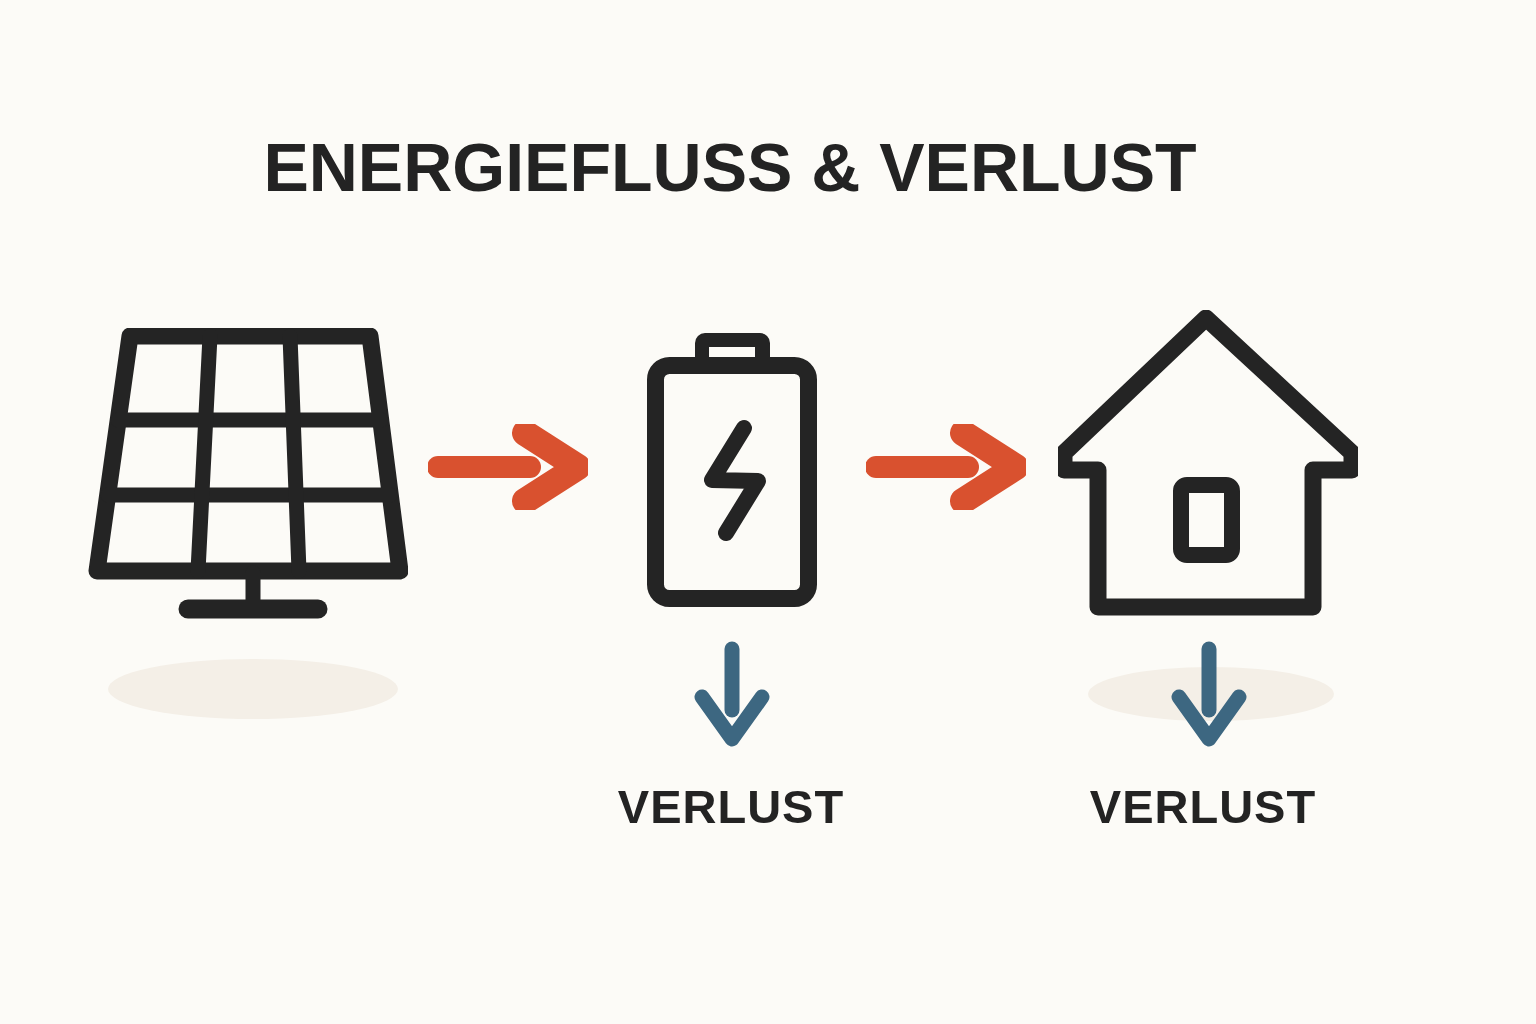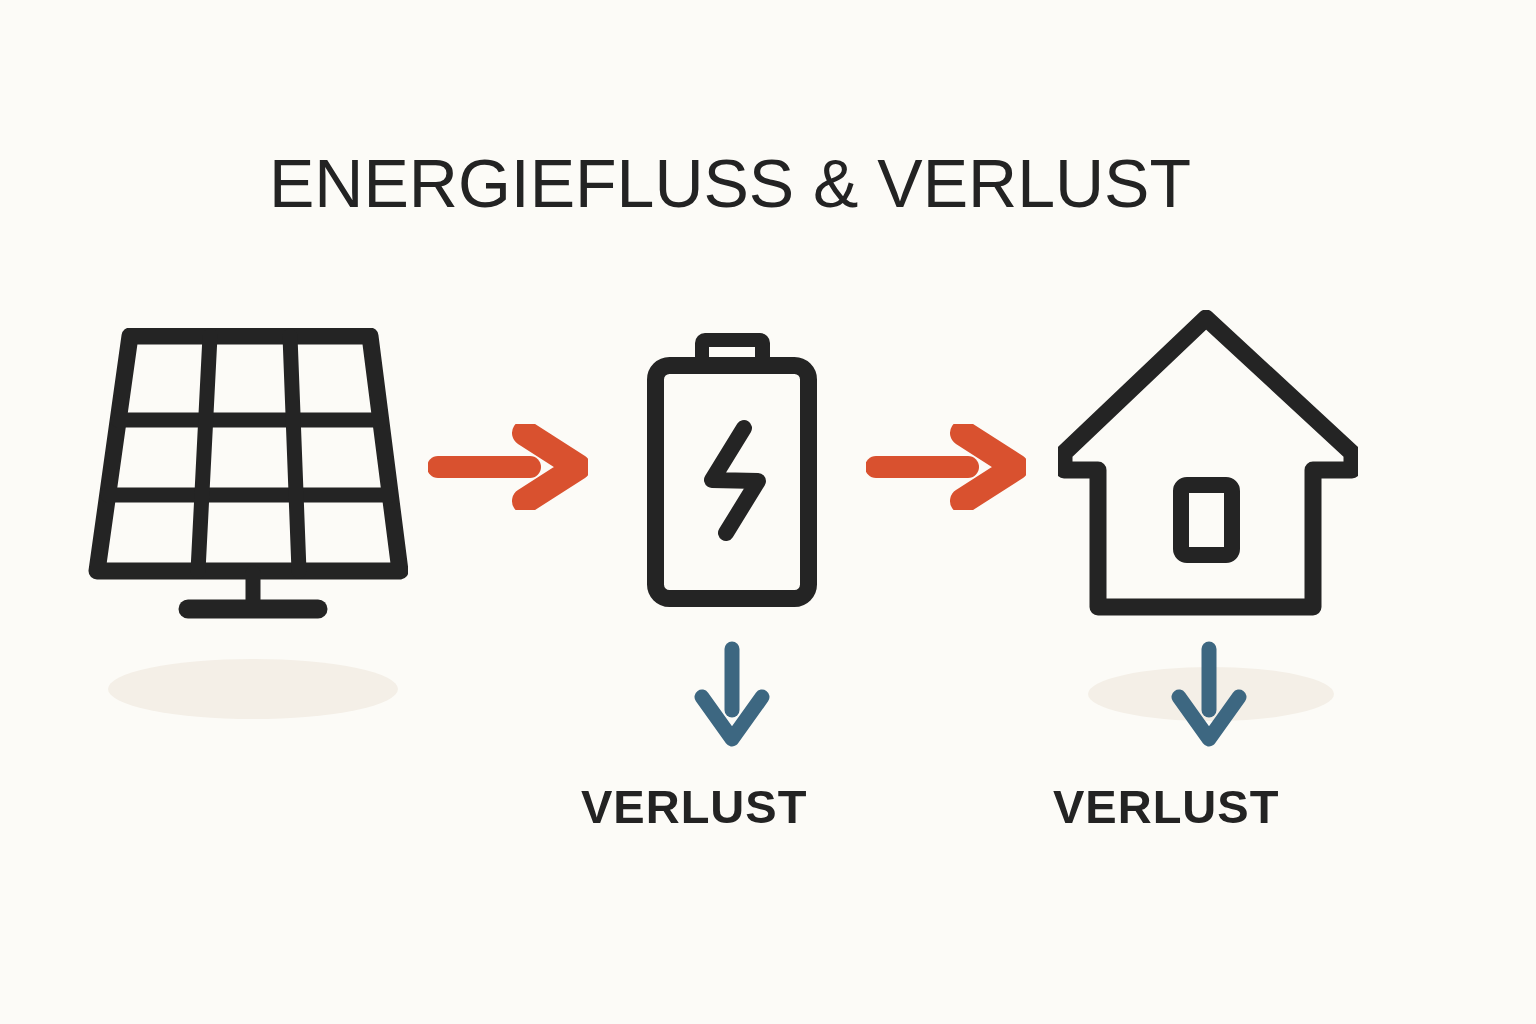--- a/index.html
+++ b/index.html
@@ -14,23 +14,23 @@
   html,body{width:1536px;height:1024px;}
   body{
     background:var(--background,#FCFBF7);
     font-family:"Liberation Sans", sans-serif;
     overflow:hidden;
     position:relative;
   }
   .canvas{position:absolute;left:0;top:0;width:1536px;height:1024px;}
 
   .title{
-    position:absolute;left:38px;top:146px;width:1384px;height:74px;
+    position:absolute;left:38px;top:130px;width:1384px;height:74px;
     text-align:center;
-    font-size:68px;line-height:74px;font-weight:400;
+    font-size:68px;line-height:74px;font-weight:700;
     letter-spacing:0px;
     color:var(--text-dark,#232323);
     white-space:nowrap;
   }
 
   .shadow{
     position:absolute;
     background:var(--shadow-beige,#F4EFE7);
     border-radius:50%;
     z-index:1;
@@ -45,20 +45,21 @@
   .solar-panel{left:88px;top:328px;}
   .battery{left:640px;top:328px;}
   .house{left:1058px;top:310px;}
   .flow-arrow.a1{left:428px;top:424px;}
   .flow-arrow.a2{left:866px;top:424px;}
   .loss-arrow.l1{left:694px;top:640px;}
   .loss-arrow.l2{left:1171px;top:640px;}
 
   .loss-label{
     position:absolute;top:781px;width:300px;
+    text-align:center;
     font-size:47px;line-height:52px;font-weight:700;
     letter-spacing:1px;
     color:var(--text-dark,#232323);
     z-index:3;
     white-space:nowrap;
   }
   .loss-label.l1{left:581px;}
   .loss-label.l2{left:1053px;}
 </style>
 </head>

